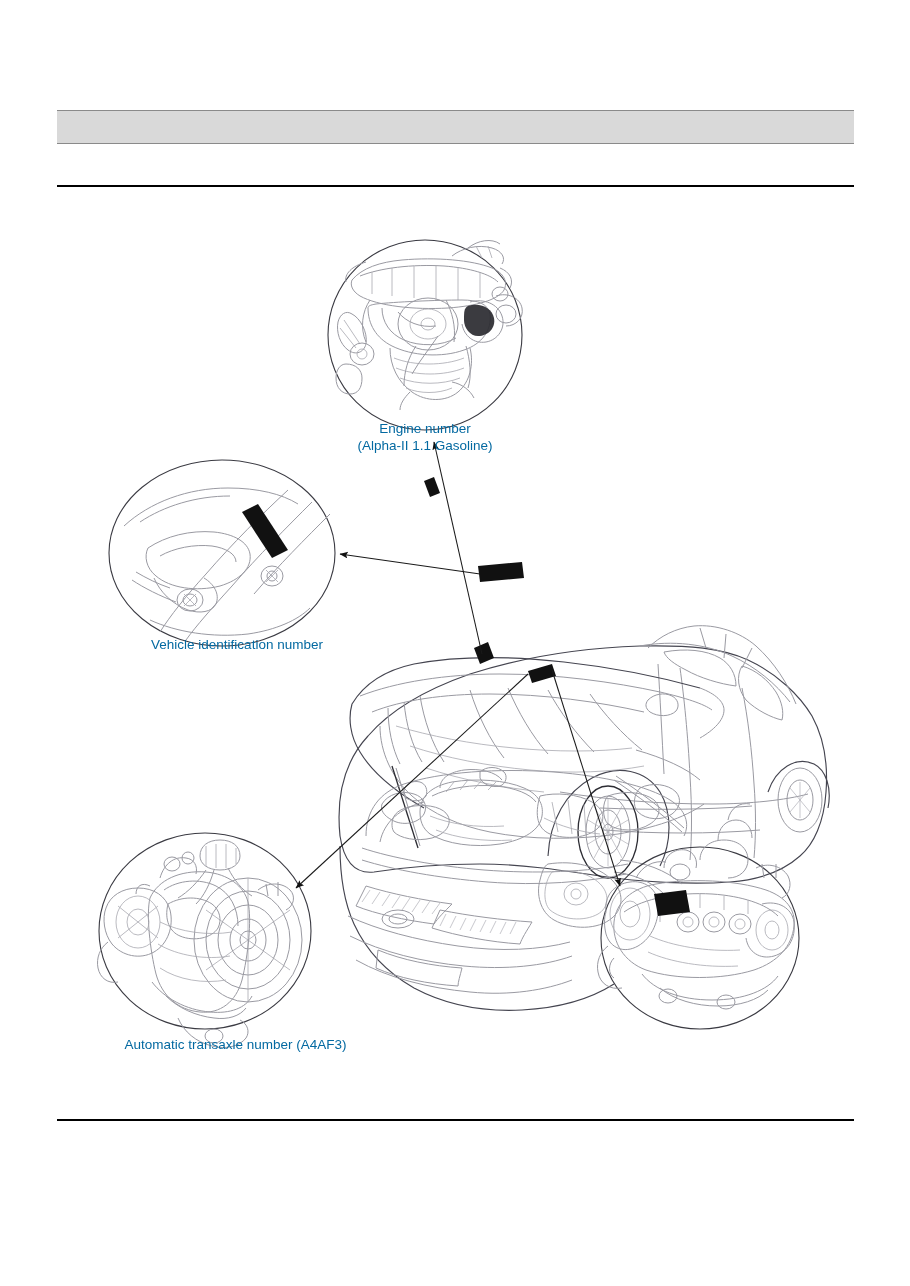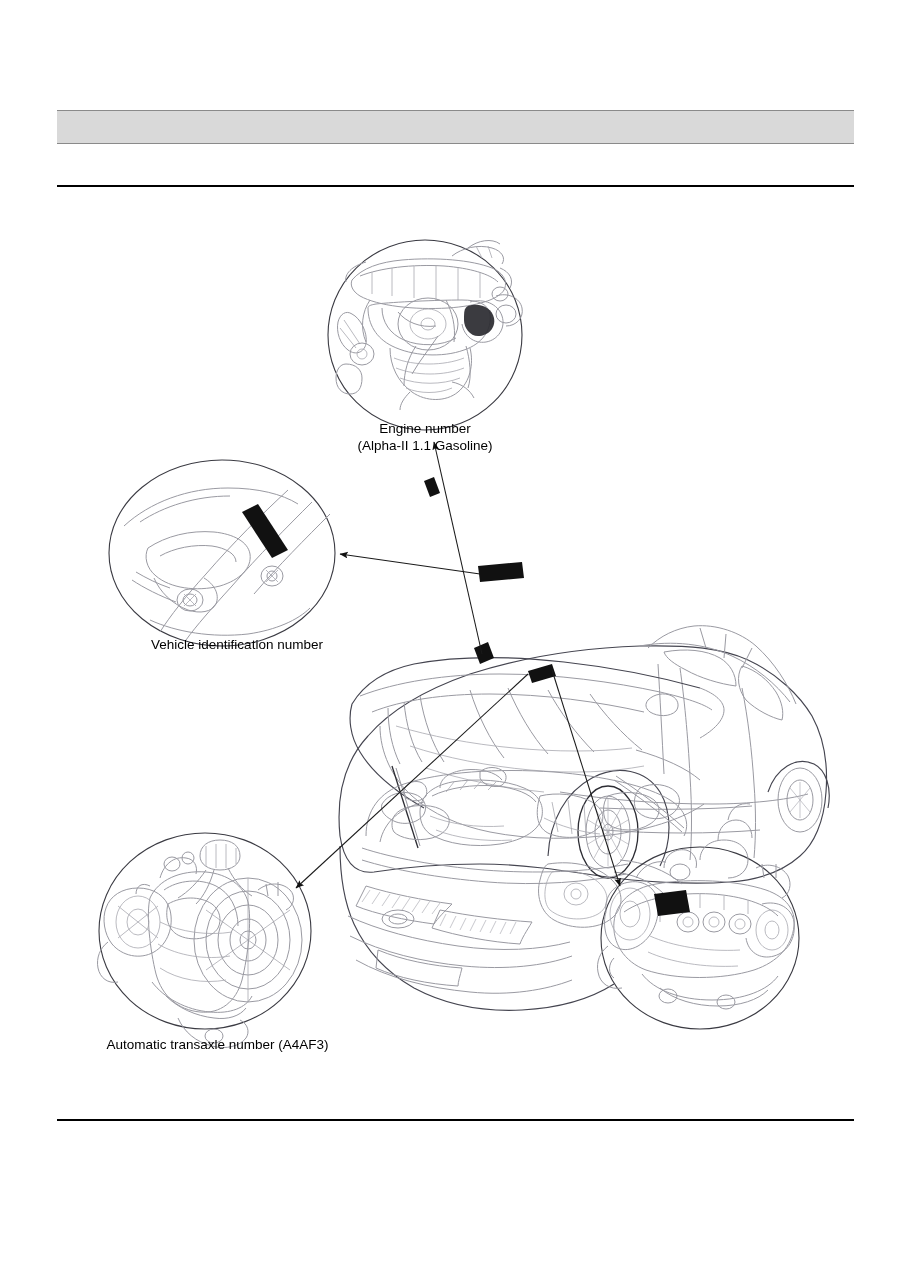--- a/index.html
+++ b/index.html
@@ -80,27 +80,27 @@
     width: 910px;
     height: 900px;
   }
   .figure svg { display: block; }
 
   
   .caption {
     position: absolute;
     font-size: 13.5px;
     line-height: 17px;
-    color: #000000;
+    color: #0369a1;
     text-align: center;
     white-space: nowrap;
   }
   .cap-engine   { left: 305px; top: 420px; width: 240px; }
   .cap-vin      { left: 72px;  top: 636px; width: 330px; }
-  .cap-auto     { left: 30px;  top: 1036px; width: 375px; }
+  .cap-auto     { left: 48px;  top: 1036px; width: 375px; }
   .cap-manual   { left: 520px; top: 1036px; width: 370px; }
 
   .footer-note {
     position: absolute;
     left: 57px;
     top: 1130px;
     font-size: 11px;
     color: #222;
     white-space: nowrap;
   }

